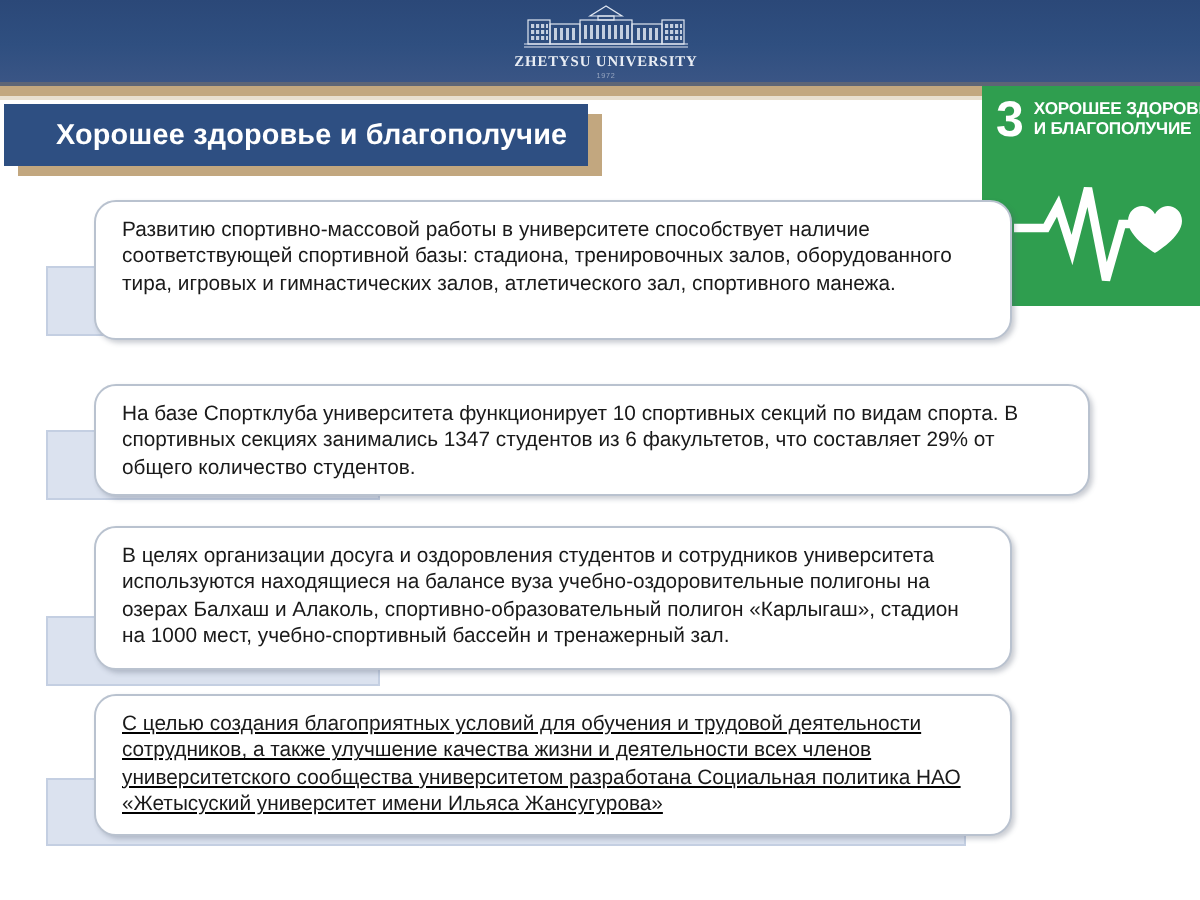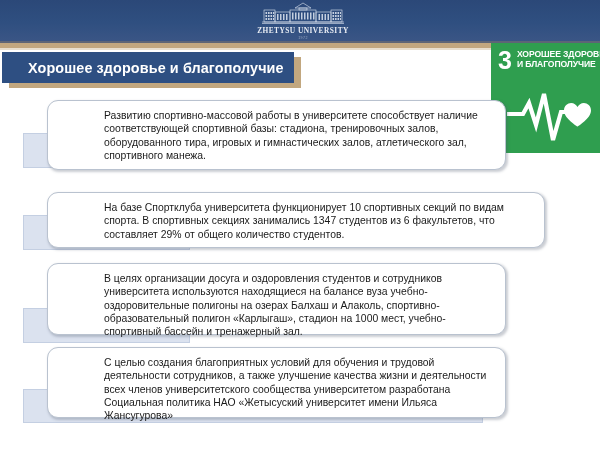--- a/index.html
+++ b/index.html
@@ -143,21 +143,20 @@
   .box-card {
     position: absolute;
     left: 24px; top: 0;
     background: #ffffff;
     border: 1px solid #b9c2cf;
     border-radius: 11px;
     box-sizing: border-box;
     box-shadow: 1.5px 1.5px 2.5px rgba(80,90,110,0.30);
     display: flex;
     align-items: flex-start;
-    padding-left: 43px;
   }
   .box-text {
     color: #1a1a1a;
     font-size: 10.4px;
     line-height: 1.285;
     padding: 8px 12px 6px 13px;
     text-align: left;
   }
 </style>
 </head>
@@ -263,16 +262,16 @@
 
 <div class="box-group" style="left:23px; top:263px; width:460px; height:90px;">
   <div class="box-backing" style="top:45px; width:167px; height:35px;"></div>
   <div class="box-card" style="width:459px; height:72px;">
     <div class="box-text">В целях организации досуга и оздоровления студентов и сотрудников университета используются находящиеся на балансе вуза учебно-оздоровительные полигоны на озерах Балхаш  и Алаколь, спортивно-образовательный полигон «Карлыгаш», стадион на 1000 мест, учебно-спортивный бассейн и тренажерный зал.</div>
   </div>
 </div>
 
 <div class="box-group" style="left:23px; top:347px; width:460px; height:78px;">
   <div class="box-backing" style="top:42px; width:460px; height:34px;"></div>
-  <div class="box-card" style="width:459px; height:71px;">
+  <div class="box-card" style="width:459px; height:71px;text-decoration:underline;">
     <div class="box-text">С целью создания благоприятных  условий для  обучения и трудовой деятельности сотрудников, а также улучшение  качества жизни и деятельности всех членов университетского сообщества университетом разработана Социальная политика  НАО «Жетысуский университет имени Ильяса Жансугурова»</div>
   </div>
 </div>
 
 </body></html>

